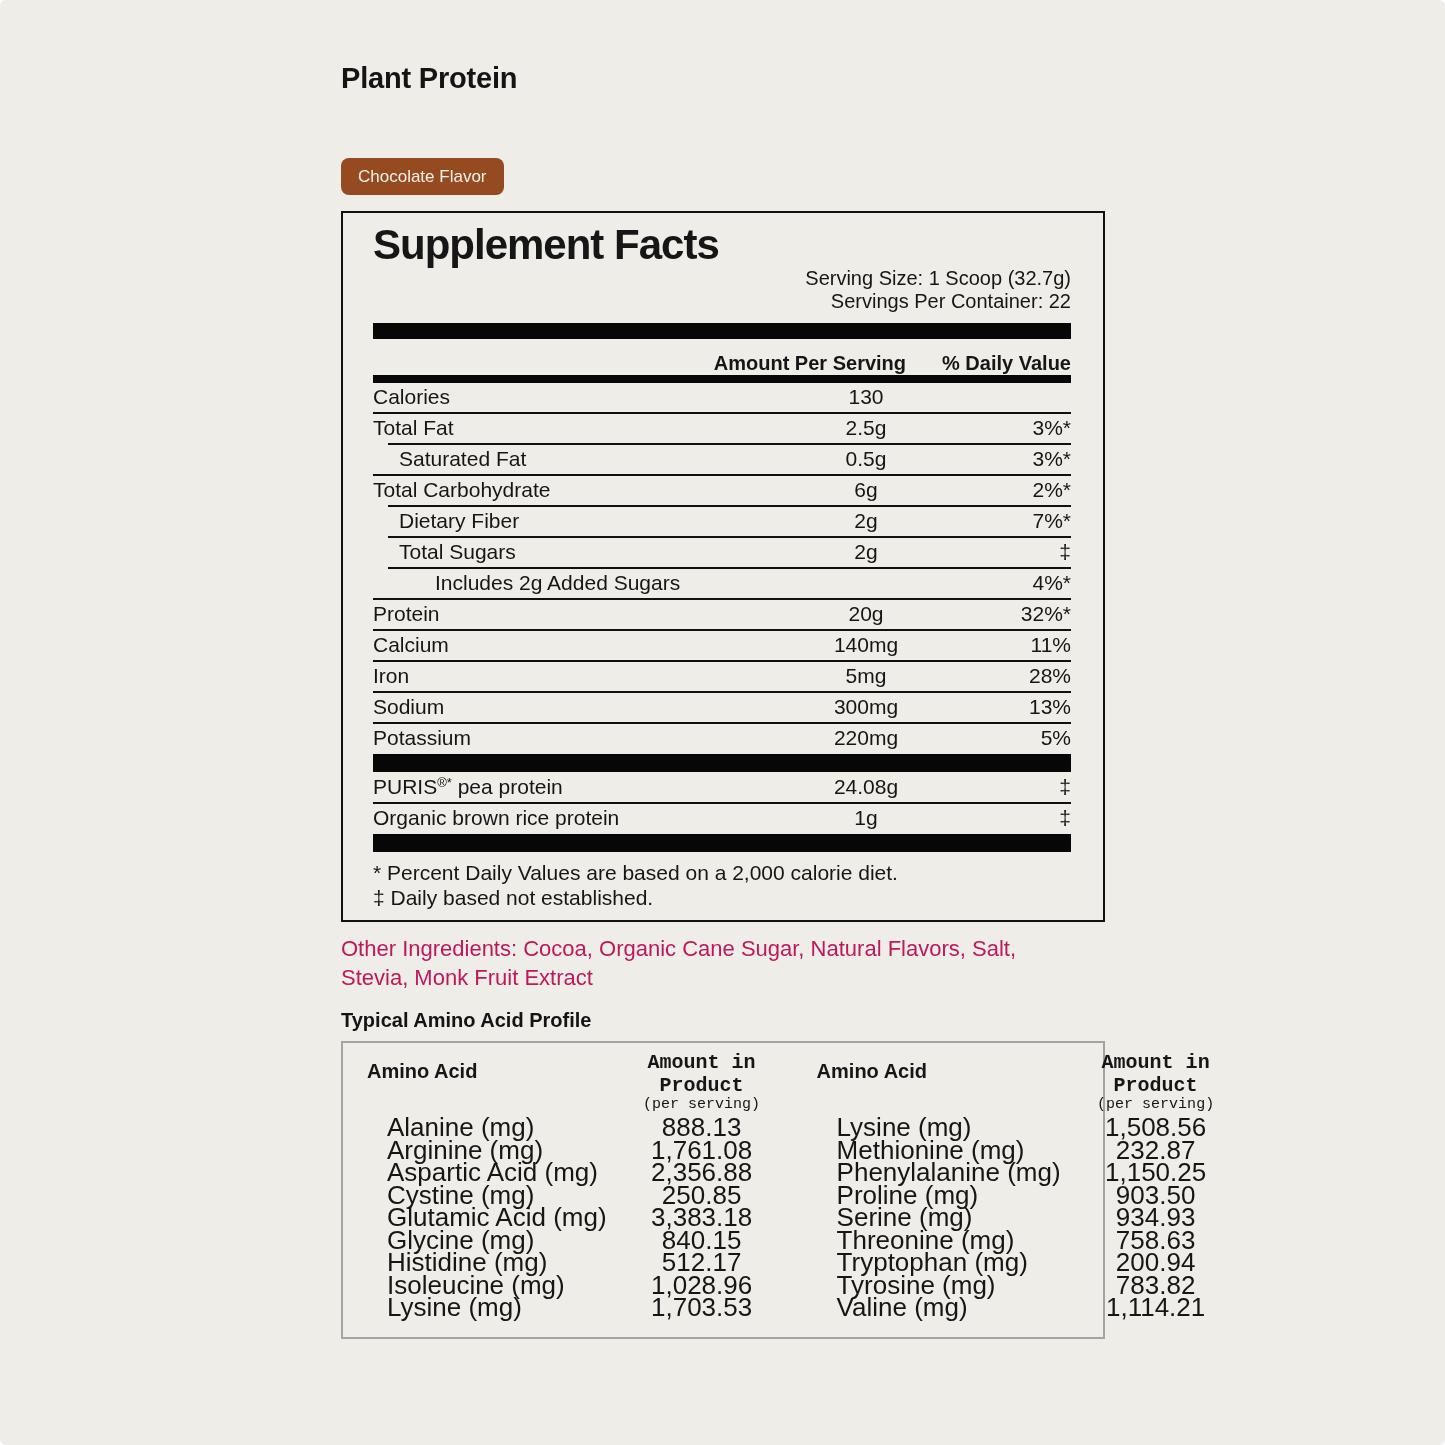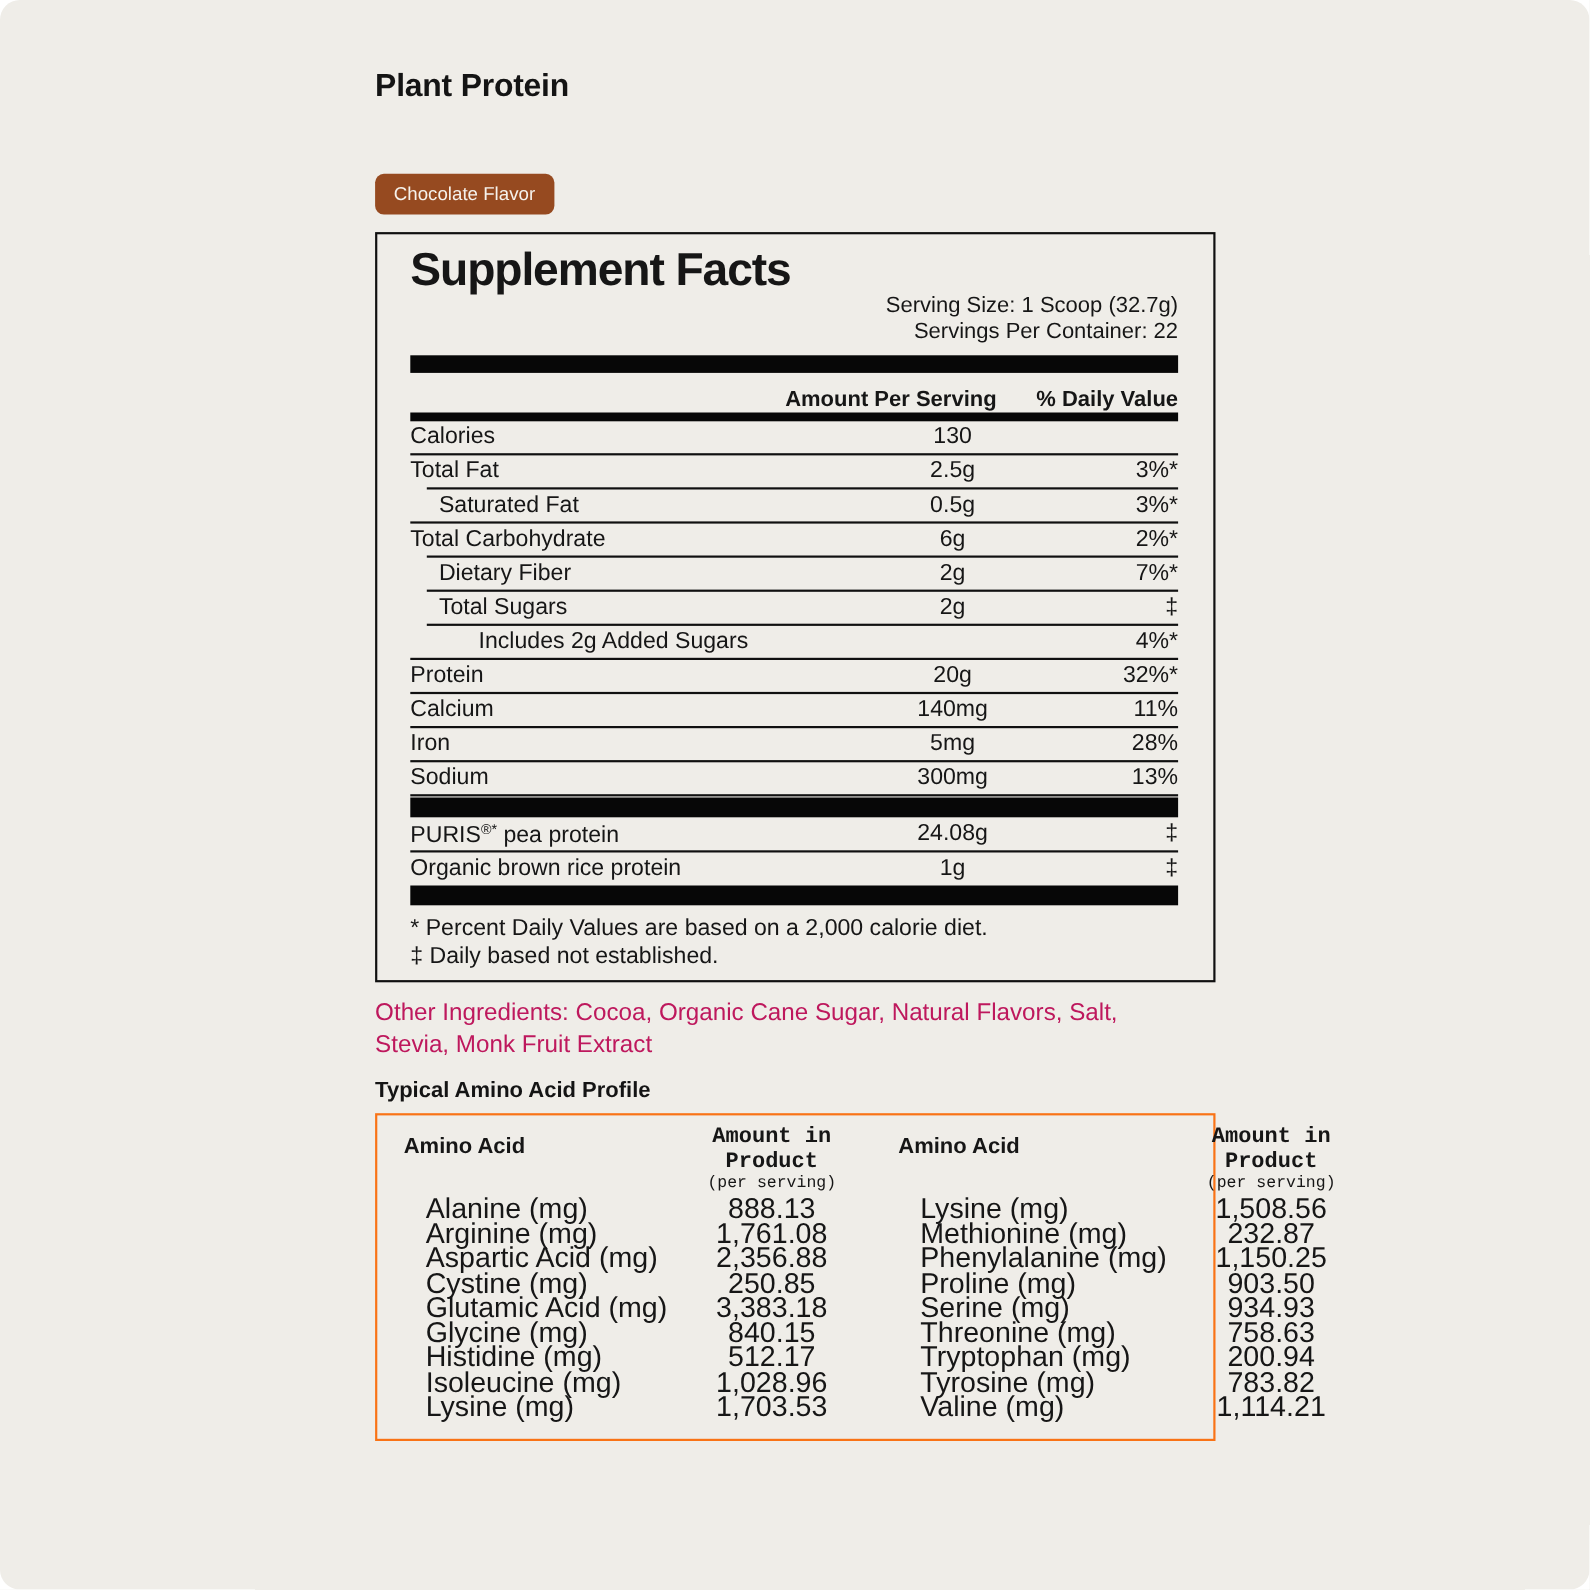--- a/index.html
+++ b/index.html
@@ -1,18 +1,18 @@
 <!DOCTYPE html>
 <html><head>
 <meta charset="utf-8">
 <style>
   html,body{margin:0;padding:0;background:#ffffff;}
   .canvas{
     position:relative;width:1445px;height:1445px;box-sizing:border-box;
-    background:#efede8;border-radius:18px;overflow:hidden;
+    background:#efede8;border-radius:6px;overflow:hidden;
     font-family:"Liberation Sans",sans-serif;color:#161616;
     -webkit-font-smoothing:antialiased;
   }
   .content{margin-left:341px;width:764px;box-sizing:border-box;}
 
   .page-title{margin:0;padding-top:62px;font-size:29px;font-weight:bold;letter-spacing:-0.2px;color:#141414;}
 
   .badge-wrap{margin-top:63px;}
   .flavor-badge{
     display:inline-block;background:#964a20;color:#f6f2ec;
@@ -37,21 +37,21 @@
   .sep{border-top:2px solid #101010;height:0;}
   .sep.ind{margin-left:15px;}
   sup.reg{font-size:13px;vertical-align:7px;letter-spacing:0;}
   .sf-notes{margin-top:8px;font-size:21px;line-height:1.2;}
 
   
   .other{margin:12px 0 0;font-size:22px;line-height:1.32;max-width:700px;color:#be185d;}
 
   
   .amino-title{margin:17px 0 0;font-size:20px;font-weight:bold;color:#141414;}
-  .amino-panel{margin-top:9px;border:2px solid #f97316;display:flex;padding:8px 0 14px;box-sizing:border-box;background:#efede8;}
+  .amino-panel{margin-top:9px;border:2px solid #a3a3a3;display:flex;padding:8px 0 14px;box-sizing:border-box;background:#efede8;}
   .amino-half{flex:1;display:flex;flex-direction:column;box-sizing:border-box;}
   .half-l{padding:0 6px 0 24px;}
   .half-r{padding:0 26px 0 14px;}
   .a-head{display:flex;margin-bottom:7px;}
   .a-name-h{flex:1;font-weight:bold;font-size:20px;padding-top:9px;}
   .a-amt-h{width:190px;text-align:center;font-weight:bold;font-size:20px;display:flex;flex-direction:column;align-items:center;font-family:Liberation Mono, monospace;}
   .a-amt-sub{font-size:15px;font-weight:normal;line-height:1.1;}
   .a-row{display:flex;align-items:flex-end;height:22.5px;font-size:26px;margin-left:20px;}
   .a-row .a-name{flex:1;white-space:nowrap;}
   .a-row .a-val{width:190px;text-align:center;}
@@ -152,20 +152,25 @@
       </div>
 
       <div class="sep"></div>
       <div class="sf-row">
         <span class="lbl">Sodium</span>
         <span class="amt">300mg</span>
         <span class="dv">13%</span>
       </div>
 
       <div class="sep"></div>
+      <div class="sf-row">
+        <span class="lbl">Potassium</span>
+        <span class="amt">220mg</span>
+        <span class="dv">5%</span>
+      </div>
 
       <div class="bar bar-md"></div>
 
       <div class="sf-row">
         <span class="lbl"><span>PURIS</span><sup class="reg">®*</sup><span> pea protein</span></span>
         <span class="amt">24.08g</span>
         <span class="dv">‡</span>
       </div>
 
       <div class="sep"></div>

